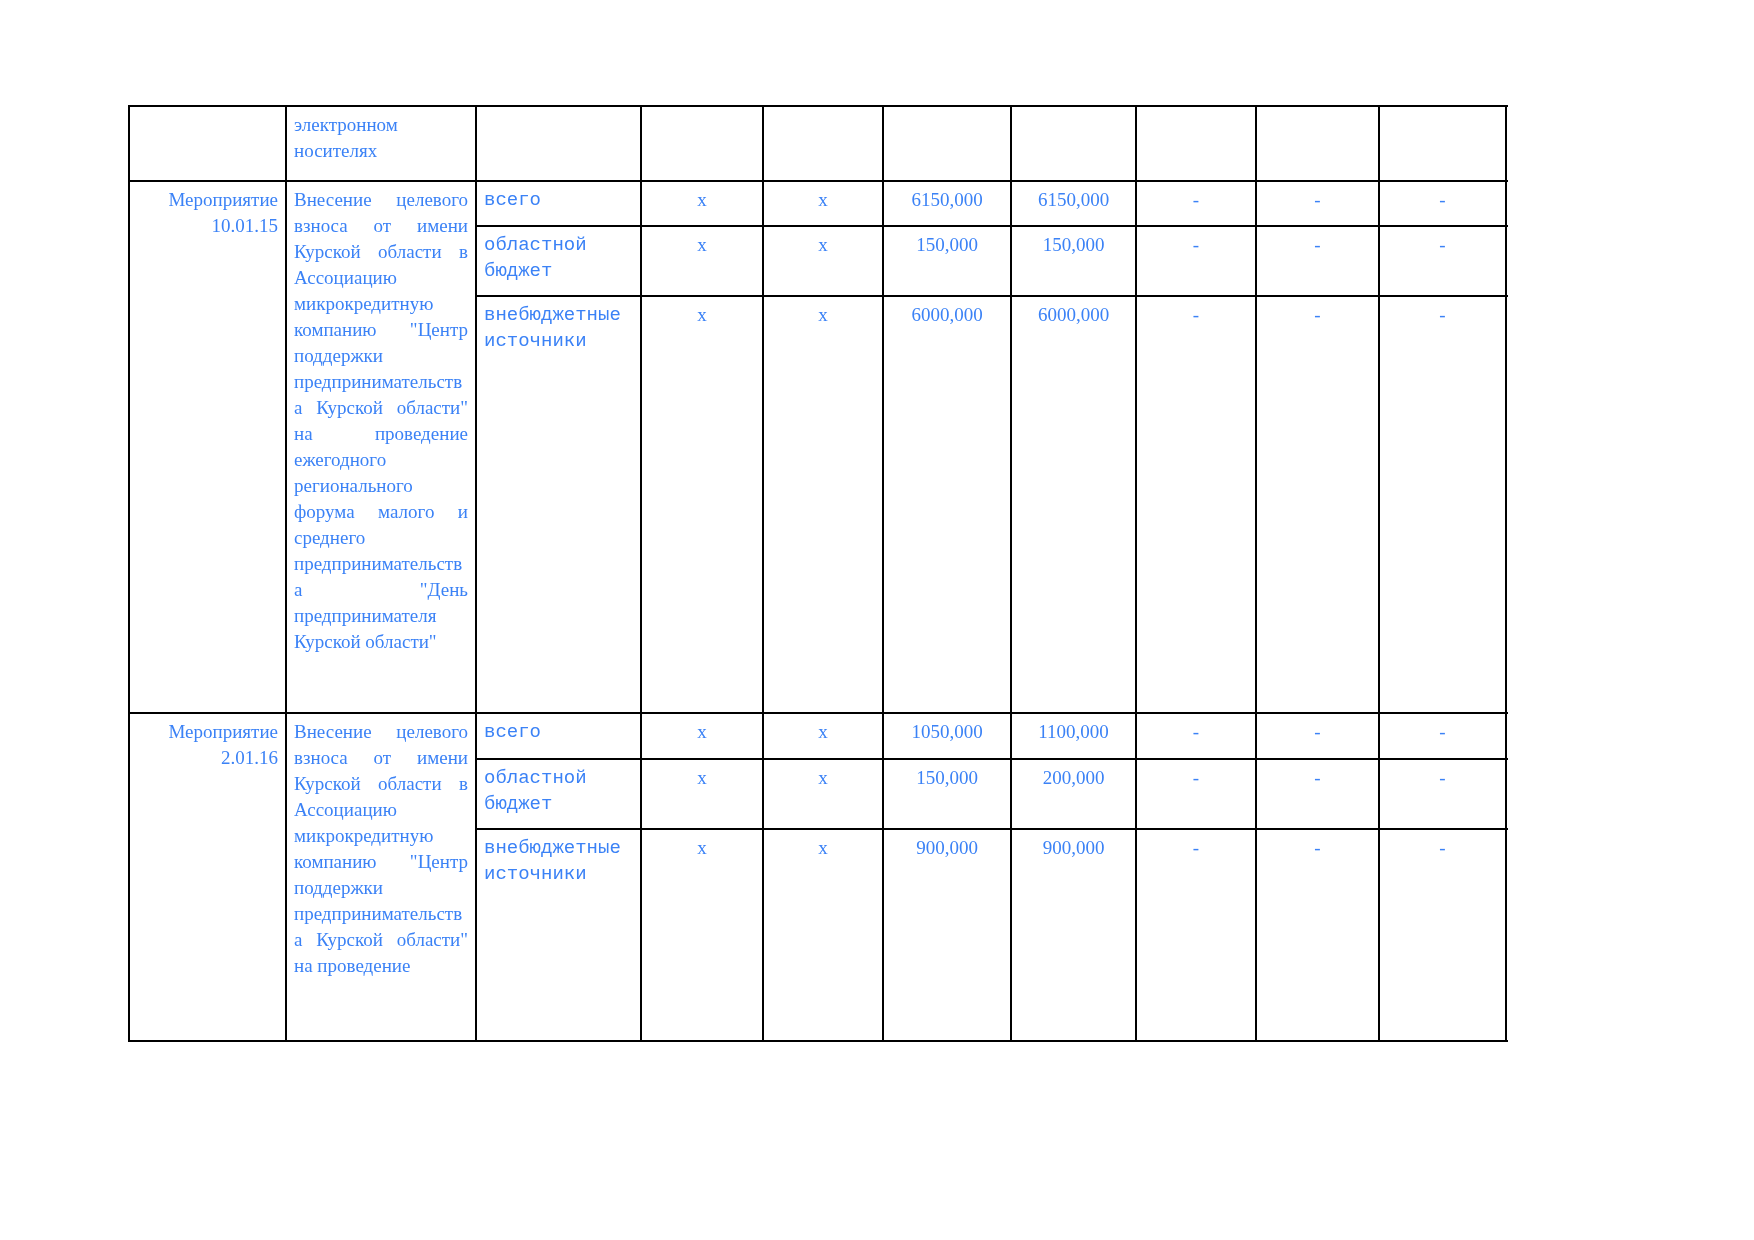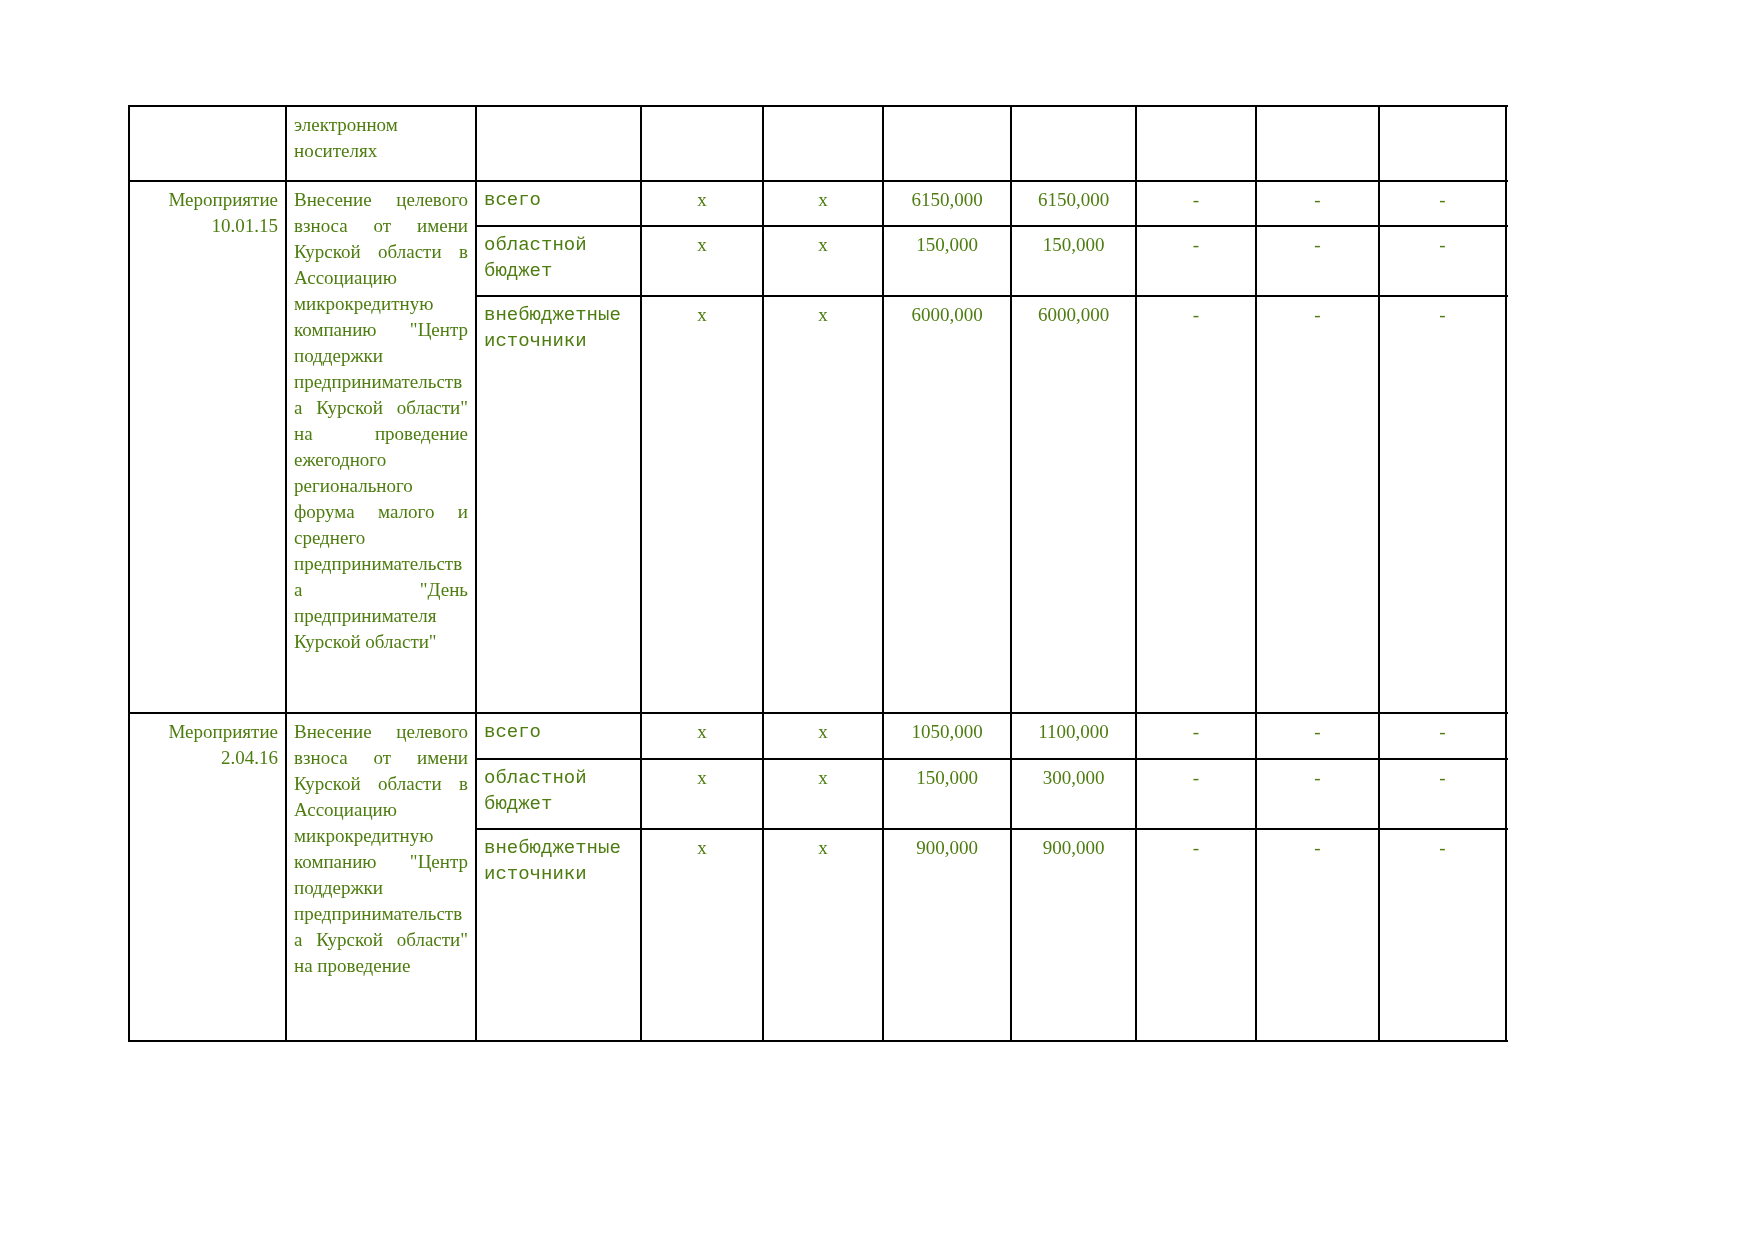--- a/index.html
+++ b/index.html
@@ -8,21 +8,21 @@
     background: #ffffff;
   }
   .page {
     position: relative;
     width: 1508px;
     height: 1240px;
     background: #ffffff;
     overflow: hidden;
     font-family: "Liberation Serif", "DejaVu Serif", serif;
     font-size: 19px;
-    color: #4d7c0f;
+    color: #3b82f6;
   }
   table.budget-table {
     position: absolute;
     left: 128px;
     top: 105px;
     width: 1487px;
     table-layout: fixed;
     border-collapse: collapse;
   }
   table.budget-table td {
@@ -117,39 +117,39 @@
         <td class="val">6000,000</td>
         <td class="val">-</td>
         <td class="val">-</td>
         <td class="val">-</td>
         <td class="val">-</td>
       </tr>
 
       <tr style="height:46px;">
         <td class="measure" rowspan="3">
           <div>Мероприятие</div>
-          <div>2.04.16</div>
+          <div>2.01.16</div>
         </td>
         <td class="desc" rowspan="3">Внесение целевого взноса от имени Курской области в Ассоциацию микрокредитную компанию "Центр поддержки предпринимательства Курской области" на проведение</td>
         <td class="src">всего</td>
         <td class="val">х</td>
         <td class="val">х</td>
         <td class="val">1050,000</td>
         <td class="val">1100,000</td>
         <td class="val">-</td>
         <td class="val">-</td>
         <td class="val">-</td>
         <td class="val">-</td>
       </tr>
       <tr style="height:70px;">
         <td class="src">областной бюджет</td>
         <td class="val">х</td>
         <td class="val">х</td>
         <td class="val">150,000</td>
-        <td class="val">300,000</td>
+        <td class="val">200,000</td>
         <td class="val">-</td>
         <td class="val">-</td>
         <td class="val">-</td>
         <td class="val">-</td>
       </tr>
       <tr style="height:212px;">
         <td class="src">внебюджетные источники</td>
         <td class="val">х</td>
         <td class="val">х</td>
         <td class="val">900,000</td>

